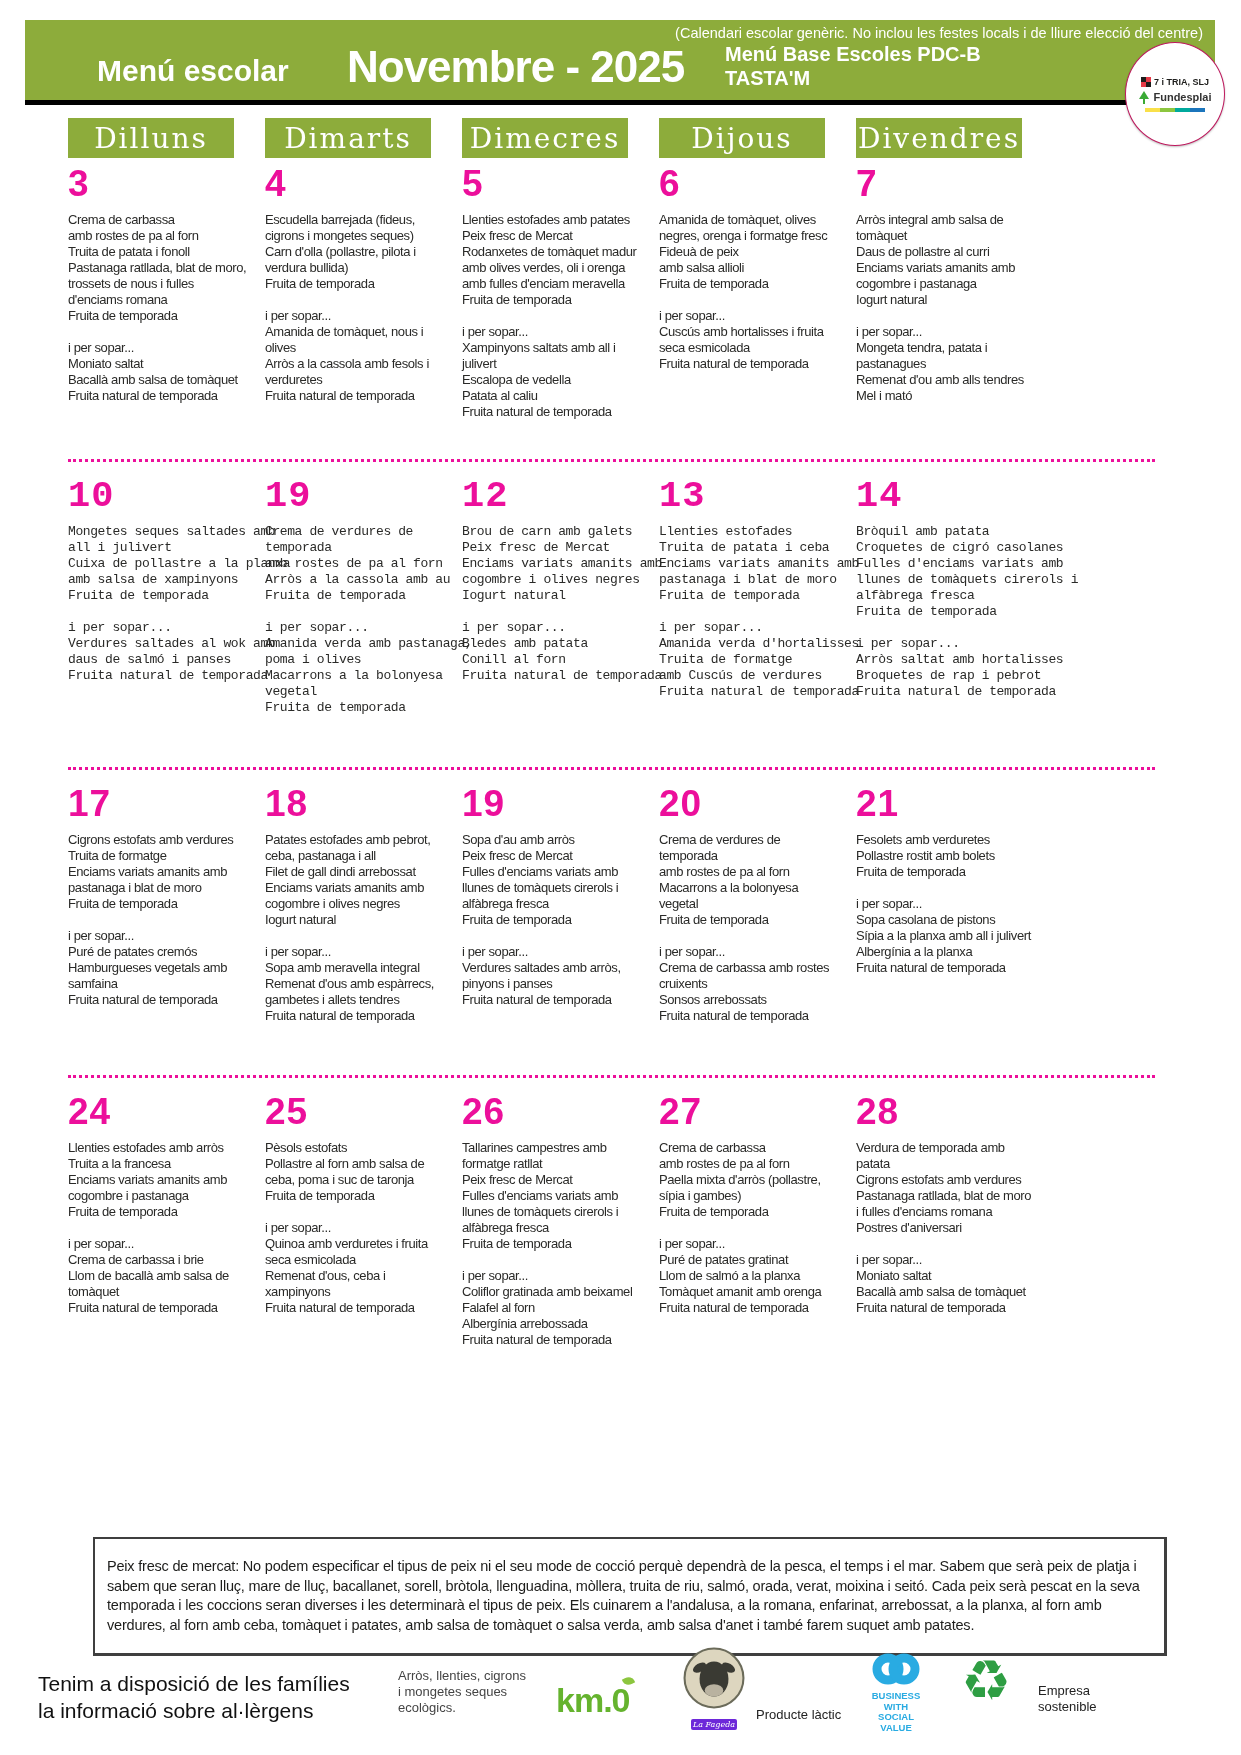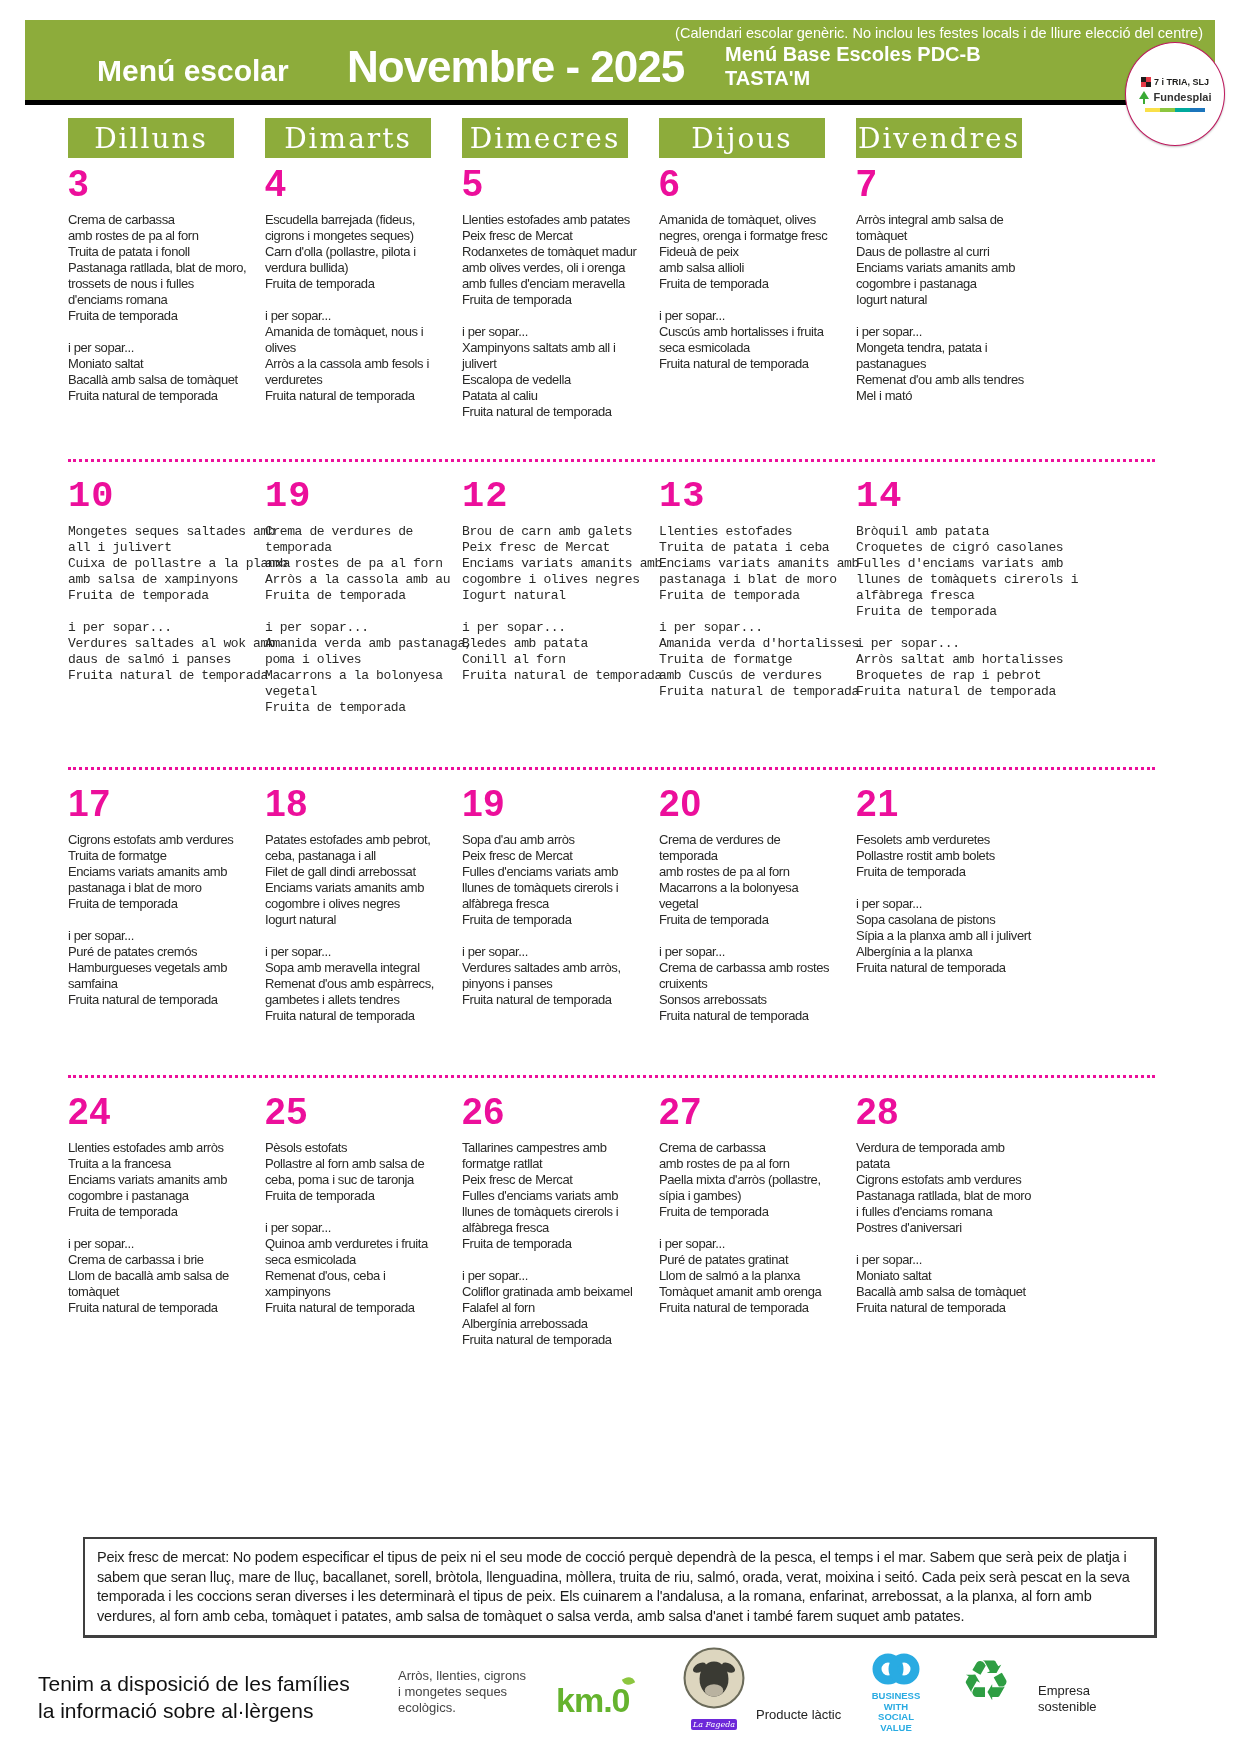--- a/index.html
+++ b/index.html
@@ -27,21 +27,21 @@
   .week.w1{min-height:295px;padding-top:6px;}
   .week.w2{min-height:291px;padding-top:14px;font-family:Liberation Mono, monospace;}
   .week.w3{min-height:291px;padding-top:14px;}
   .week.w4{padding-top:14px;}
   .cell{width:197px;}
   .num{color:#ec0f9b;font-size:37px;font-weight:bold;line-height:40px;margin-bottom:8px;letter-spacing:1px;}
   .menu{font-size:13px;line-height:16px;letter-spacing:-0.4px;white-space:pre;color:#2a2a28;}
   .sep{border-top:3px dotted #ec0f9b;margin-left:68px;margin-right:86px;height:0;}
 
   
-  .fishbox{position:absolute;left:83px;top:1537px;width:1074px;min-height:76px;border:2px solid #3f3f3f;border-bottom-width:3px;border-right-width:3px;padding:9px 12px;box-sizing:border-box;}
+  .fishbox{position:absolute;left:93px;top:1537px;width:1074px;min-height:76px;border:2px solid #3f3f3f;border-bottom-width:3px;border-right-width:3px;padding:18px 12px;box-sizing:border-box;}
   .fishbox p{margin:0;font-size:14.5px;line-height:19.5px;letter-spacing:-0.2px;color:#1d1d1b;}
 
   
   .bottom{position:absolute;left:3px;top:1645px;width:1241px;height:100px;}
   .allergens{position:absolute;left:35px;top:25px;font-size:21px;line-height:27px;color:#111;white-space:pre;}
   .eco{position:absolute;left:395px;top:23px;font-size:13px;line-height:16px;color:#444;white-space:pre;}
   .km0{position:absolute;left:553px;top:36px;font-size:34px;font-weight:bold;color:#65b32e;letter-spacing:-1px;}
   .km0 .leaf{position:absolute;right:-4px;top:-4px;width:11px;height:8px;background:#8cc63f;border-radius:0 70% 0 70%;transform:rotate(-25deg);}
   .cowwrap{position:absolute;left:676px;top:2px;width:70px;text-align:center;}
   .ribbon{margin-top:-10px;background:#6d28d9;color:#fff;font-size:8px;font-style:italic;font-family:"DejaVu Serif",serif;border-radius:2px;padding:1px 2px;display:inline-block;}

